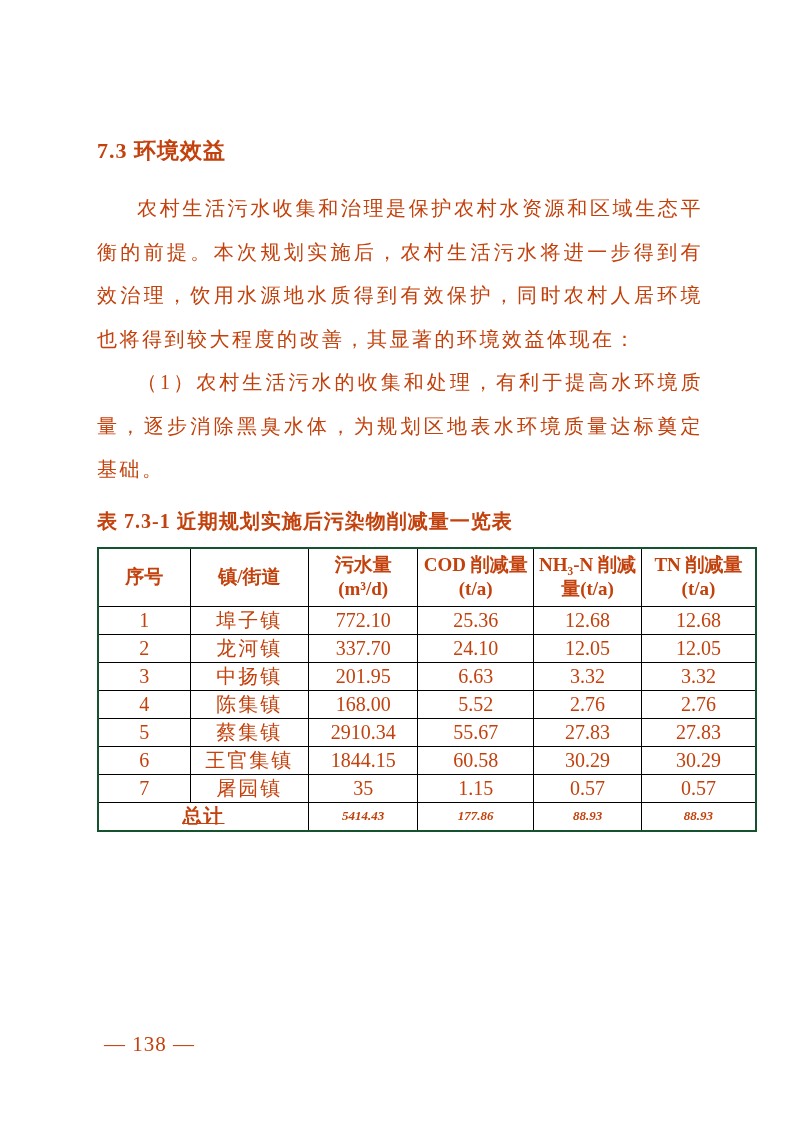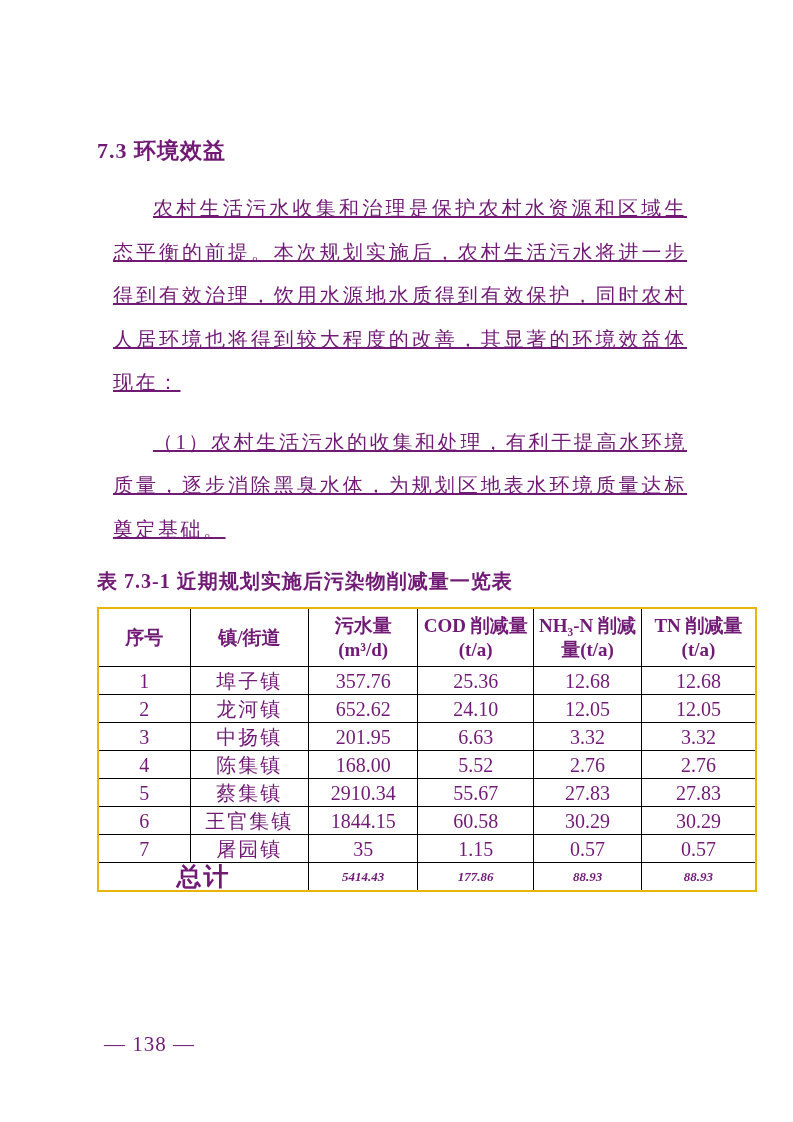--- a/index.html
+++ b/index.html
@@ -5,21 +5,21 @@
   html, body {
     margin: 0;
     padding: 0;
     background: #ffffff;
   }
   .page {
     position: relative;
     width: 793px;
     height: 1122px;
     background: #ffffff;
-    color: #701a75;
+    color: #c2410c;
     font-family: "Liberation Serif", "DejaVu Serif", serif;
     overflow: hidden;
     box-sizing: border-box;
   }
   .content {
     position: absolute;
     left: 97px;
     top: 136px;
     width: 606px;
   }
@@ -29,35 +29,34 @@
     letter-spacing: 1px;
     margin: 0 0 21px 0;
     line-height: 30px;
   }
   .body-paragraph {
     font-size: 20px;
     line-height: 43.5px;
     letter-spacing: 2.5px;
     text-align: justify;
     text-indent: 2em;
-    margin: 16px;
-    text-decoration: underline;
+    margin: 0;
   }
   .table-caption {
     font-size: 20px;
     font-weight: bold;
     text-align: left;
     letter-spacing: 1px;
     margin: 15px 0 12px 0;
     line-height: 28px;
   }
   table.pollutant-table {
     width: 660px;
     border-collapse: collapse;
-    border: 2px solid #eab308;
+    border: 2px solid #14532d;
     table-layout: fixed;
   }
   table.pollutant-table th,
   table.pollutant-table td {
     border: 1.5px solid #000000;
     text-align: center;
     vertical-align: middle;
     padding: 0;
     overflow: hidden;
   }
@@ -72,22 +71,23 @@
     font-size: 20px;
     line-height: 26px;
   }
   td.town-cell {
     letter-spacing: 2px;
   }
   tr.total-row td {
     font-weight: bold;
   }
   tr.total-row td.total-label {
-    font-size: 25px;
+    font-size: 19px;
     letter-spacing: 2px;
+    text-decoration: underline;
   }
   tr.total-row td.total-num {
     font-size: 13px;
     font-style: italic;
   }
   .page-number {
     position: absolute;
     left: 104px;
     top: 1032px;
     font-size: 21px;
@@ -139,29 +139,29 @@
           <th>
             <div>TN 削减量</div>
             <div>(t/a)</div>
           </th>
         </tr>
       </thead>
       <tbody>
         <tr>
           <td>1</td>
           <td class="town-cell">埠子镇</td>
-          <td>357.76</td>
+          <td>772.10</td>
           <td>25.36</td>
           <td>12.68</td>
           <td>12.68</td>
         </tr>
         <tr>
           <td>2</td>
           <td class="town-cell">龙河镇</td>
-          <td>652.62</td>
+          <td>337.70</td>
           <td>24.10</td>
           <td>12.05</td>
           <td>12.05</td>
         </tr>
         <tr>
           <td>3</td>
           <td class="town-cell">中扬镇</td>
           <td>201.95</td>
           <td>6.63</td>
           <td>3.32</td>

